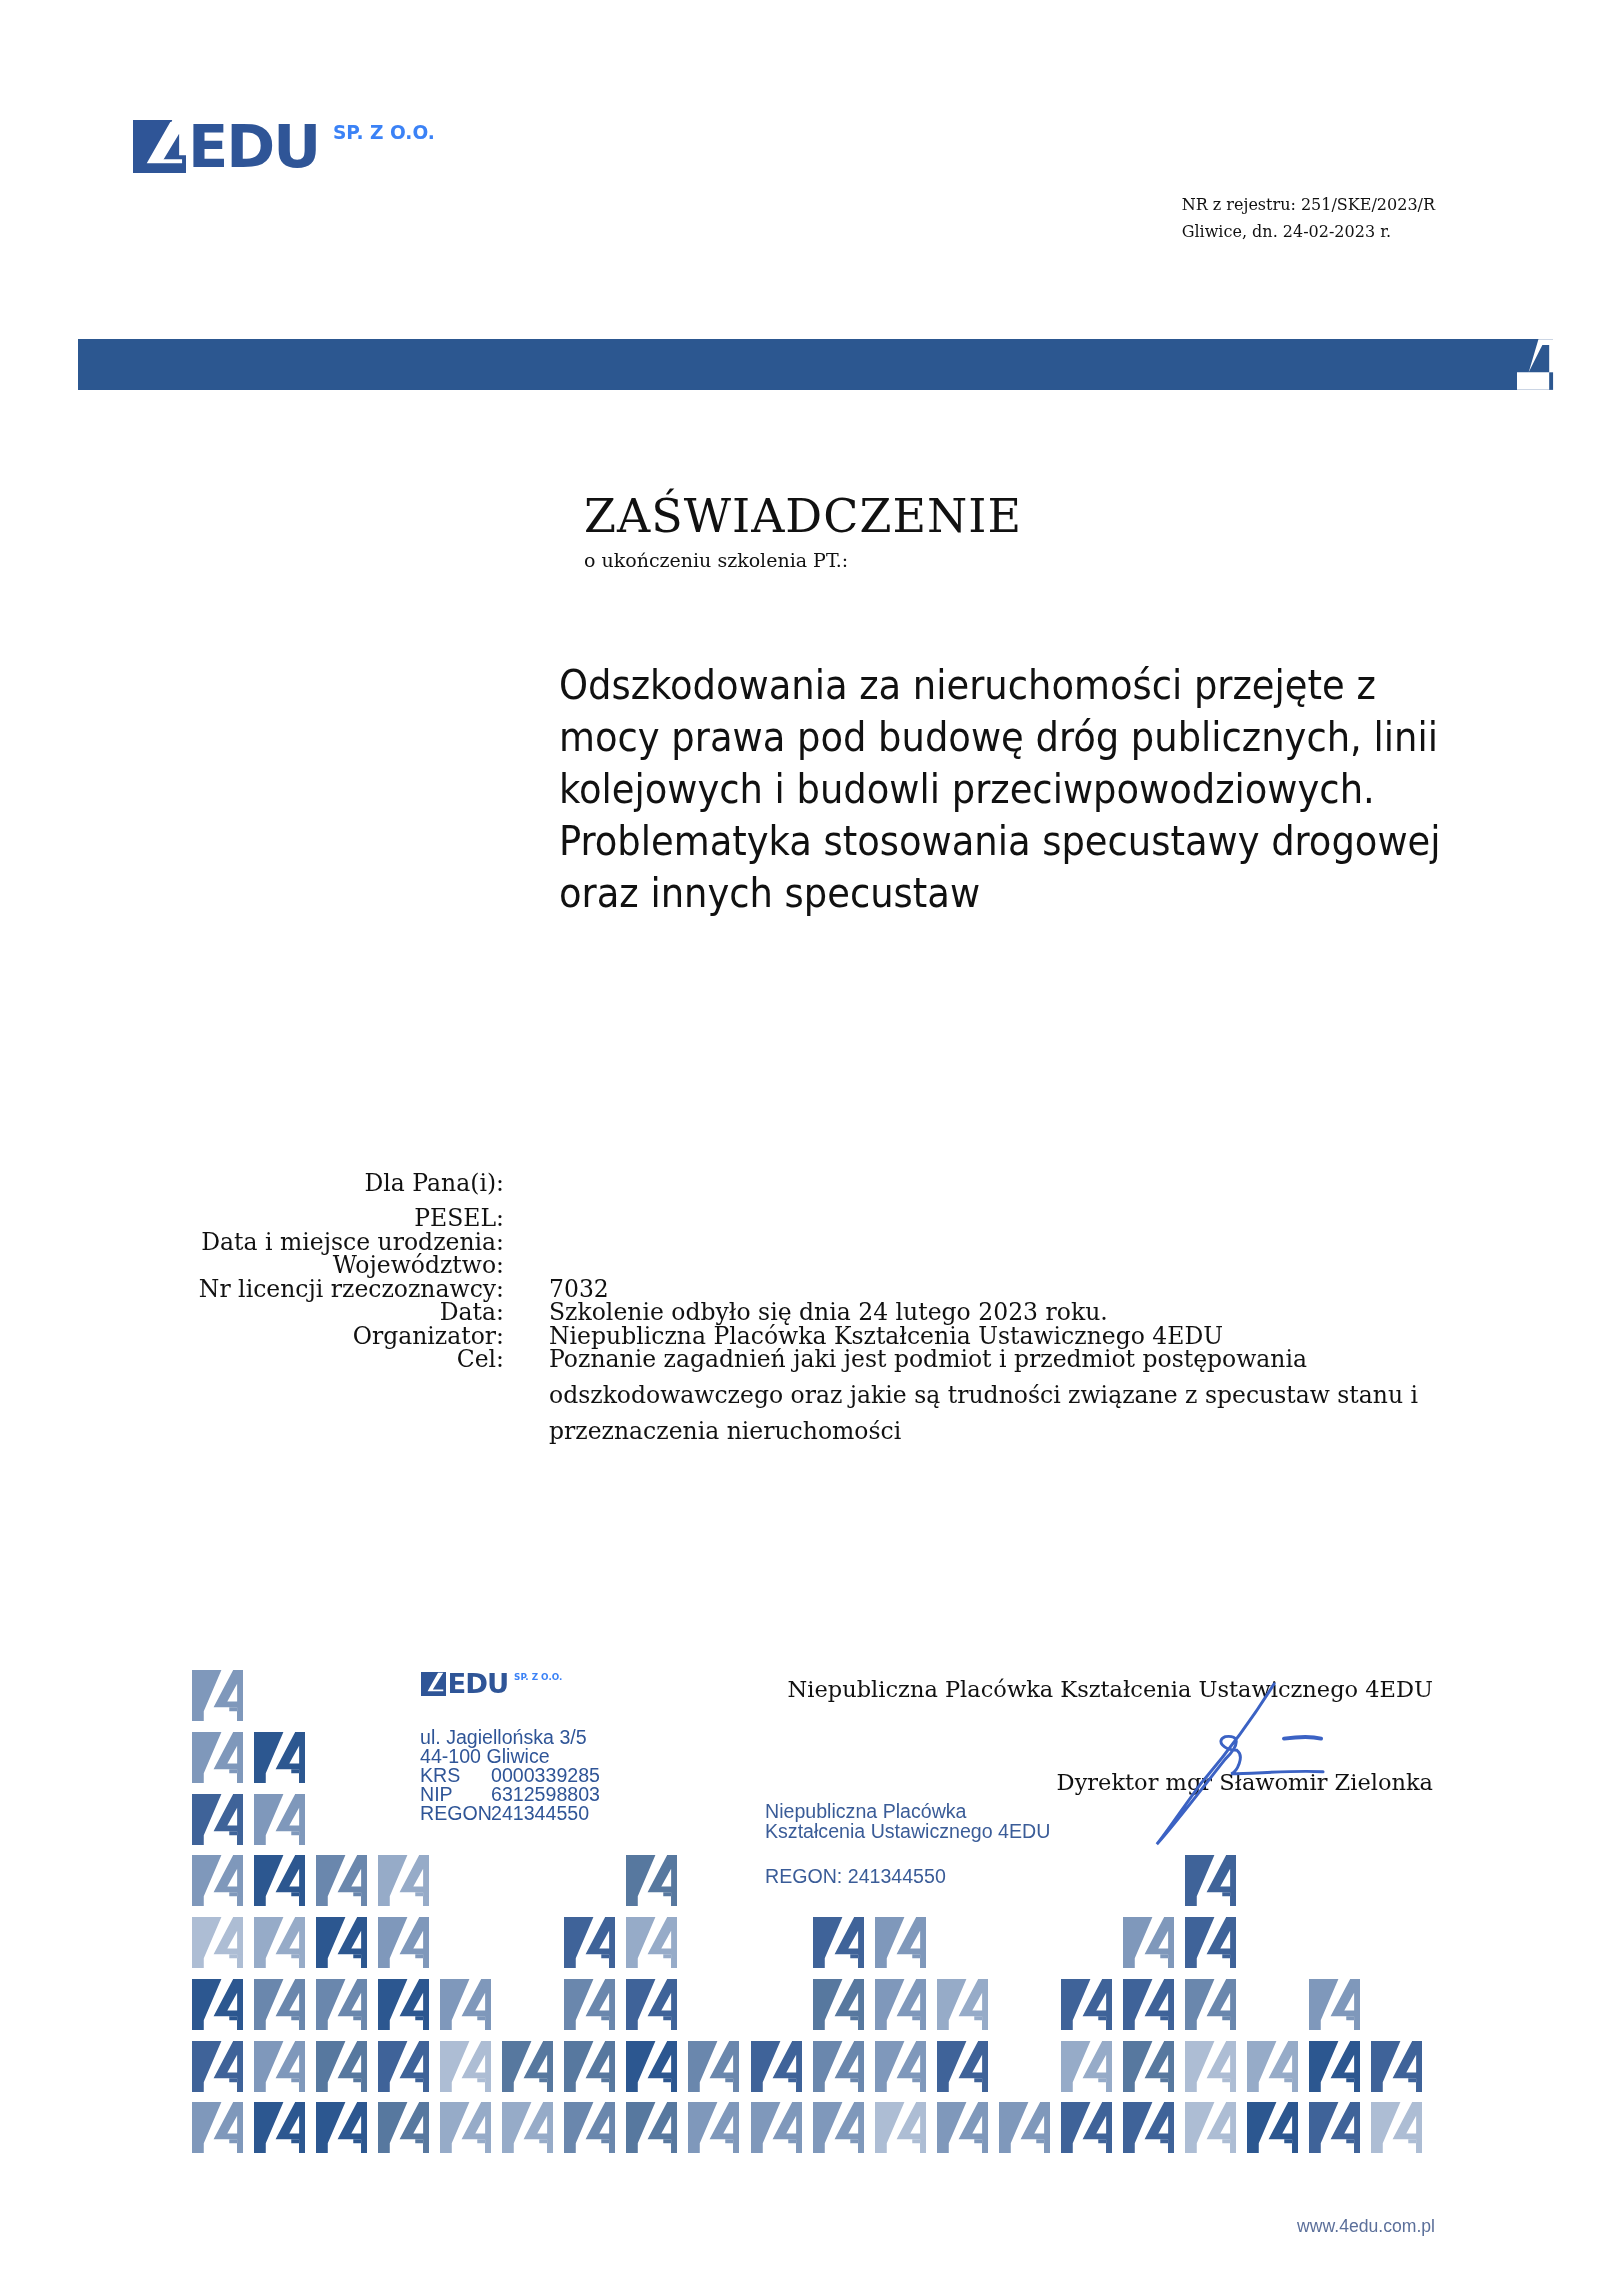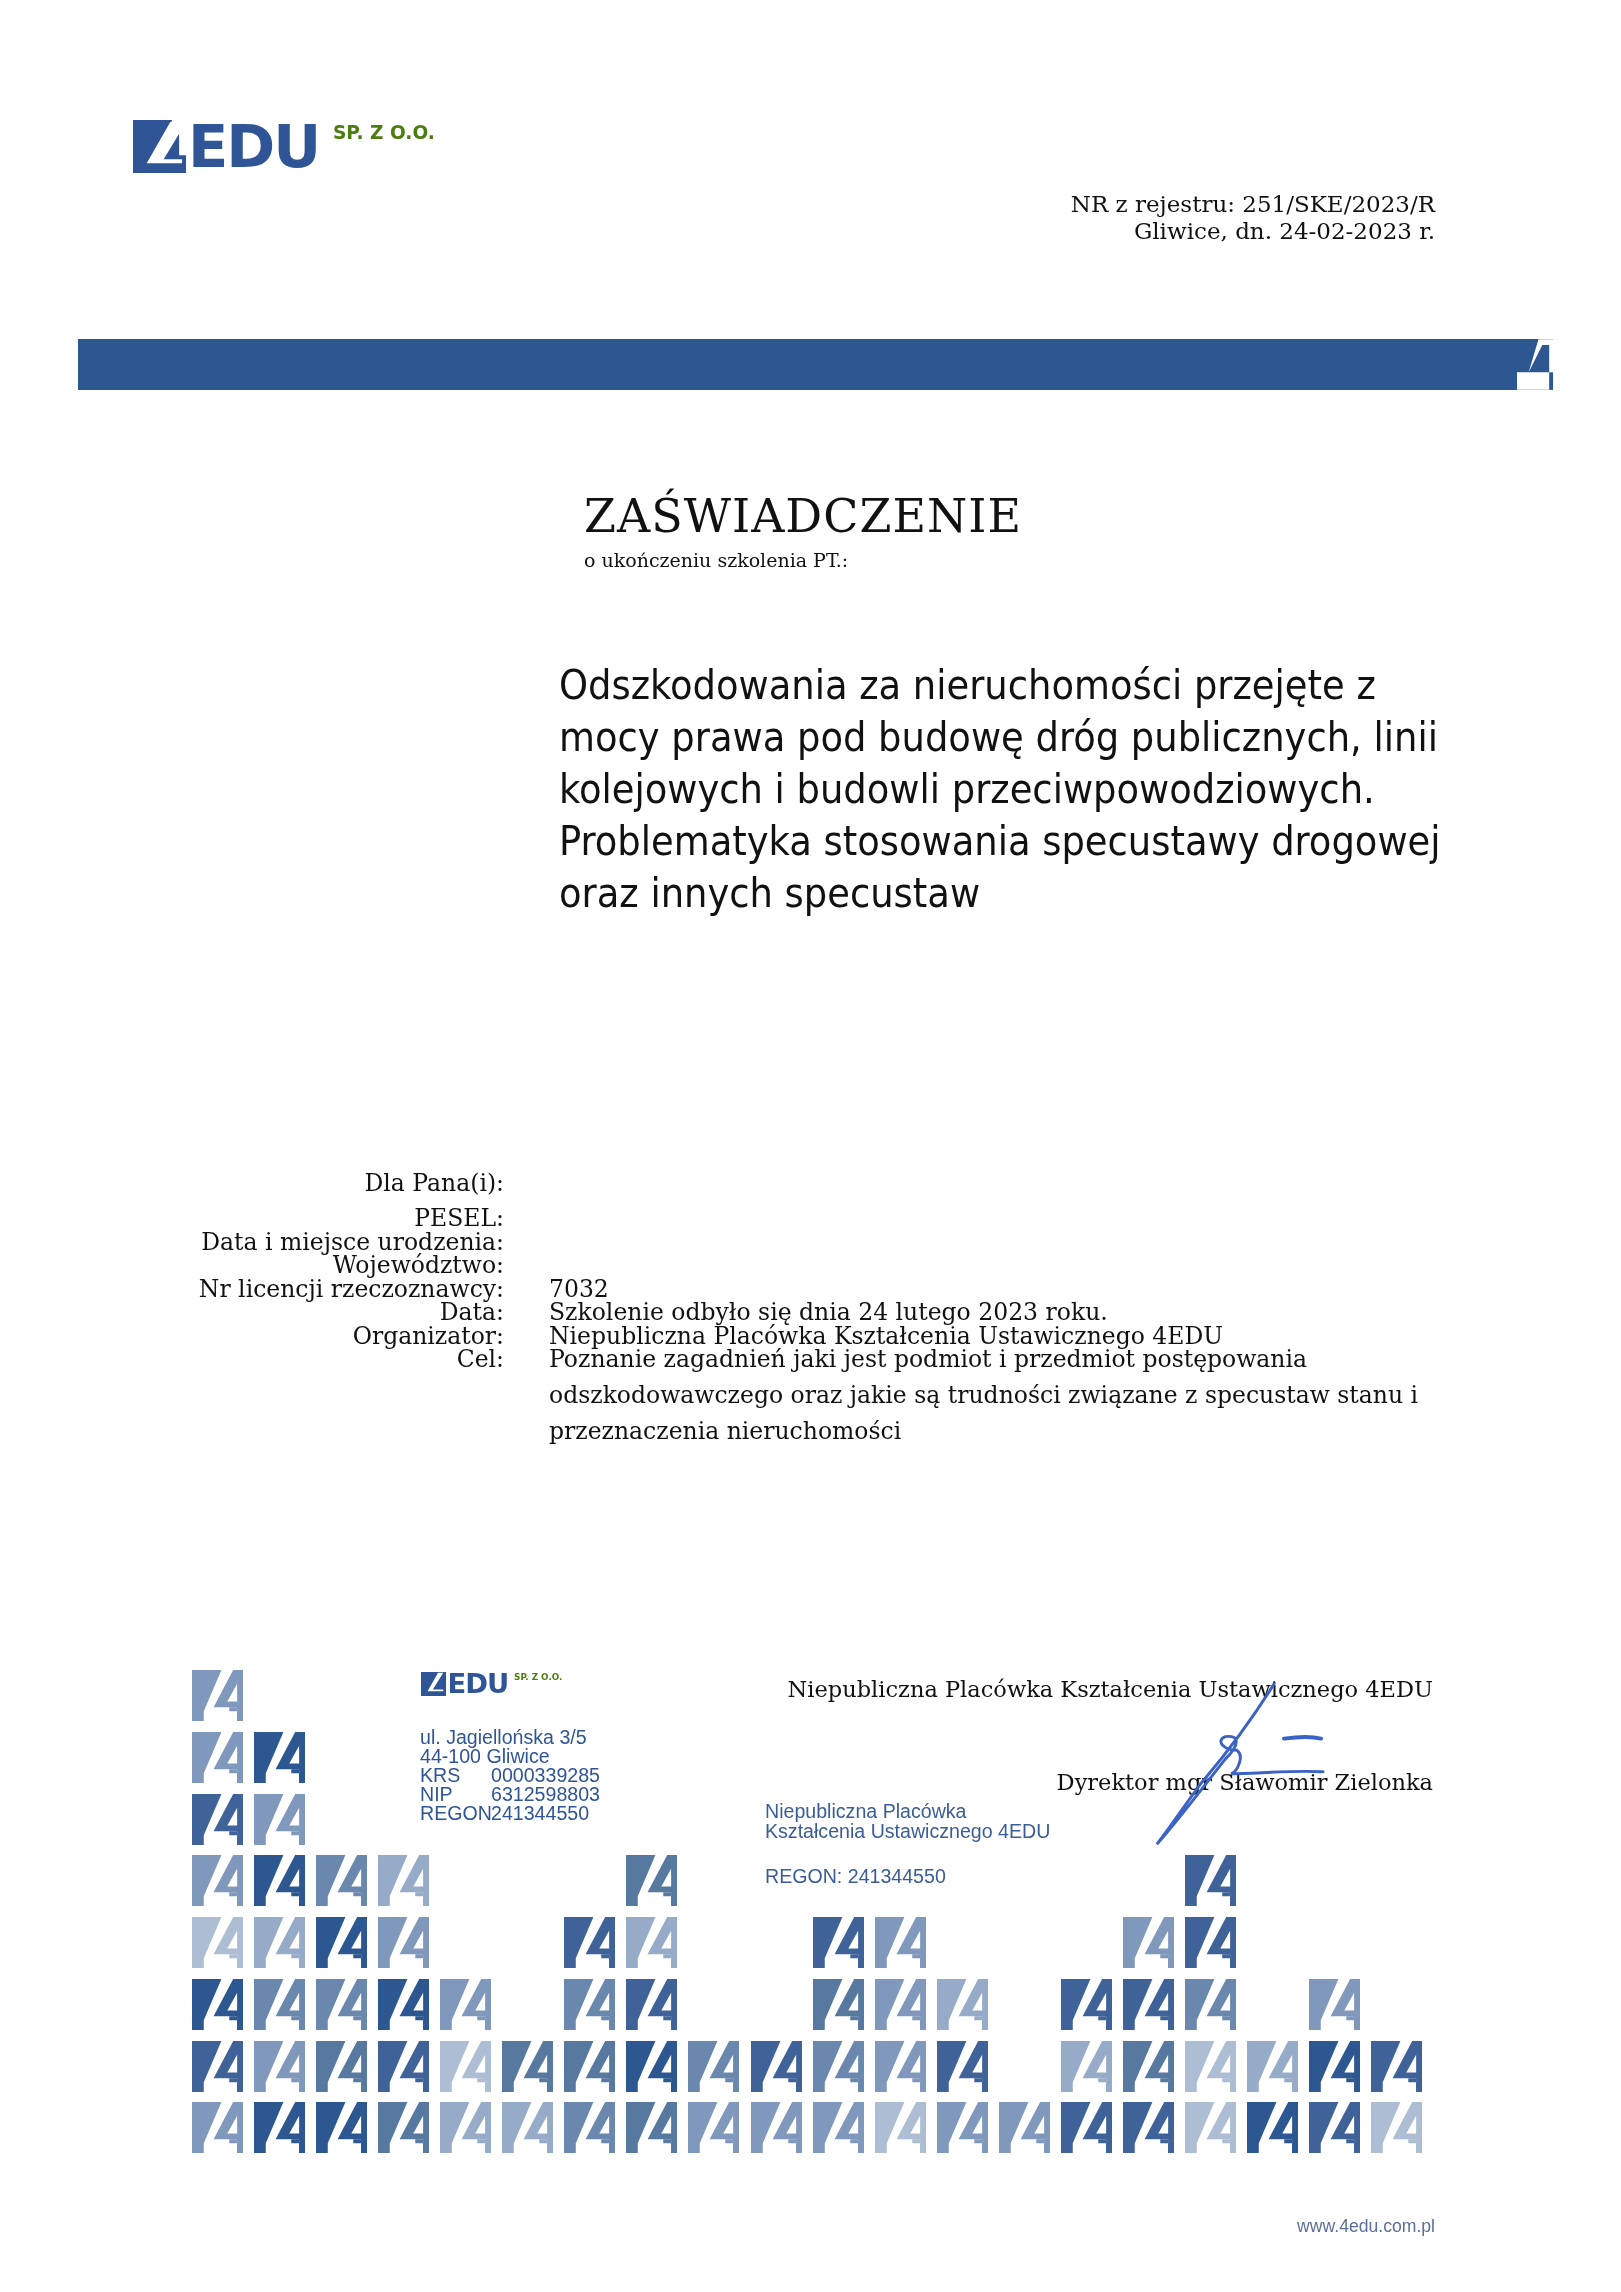--- a/index.html
+++ b/index.html
@@ -5,24 +5,24 @@
   html, body { margin: 0; padding: 0; background: #ffffff; }
   body { width: 1621px; height: 2293px; position: relative; overflow: hidden;
          font-family: "DejaVu Serif", "Liberation Serif", serif; color: #111; }
   .abs { position: absolute; }
 
   
   .logo { left: 133px; top: 120px; height: 55px; display: flex; align-items: flex-start; }
   .logo-mark { width: 53px; height: 53px; background: #2f5597; position: relative; overflow: hidden; }
   .logo-text { font-family: "DejaVu Sans", sans-serif; font-weight: bold; font-size: 59px; line-height: 53px;
          color: #2f5597; letter-spacing: -2px; margin-left: 2px; }
-  .logo-sp { font-family: "DejaVu Sans", sans-serif; font-weight: bold; font-size: 18.6px; color: #4d7c0f;
+  .logo-sp { font-family: "DejaVu Sans", sans-serif; font-weight: bold; font-size: 18.6px; color: #3b82f6;
          margin-left: 13.7px; margin-top: 2px; }
 
-  .regnr { right: 186px; top: 191px; text-align: right; font-size: 23px; line-height: 27.4px; color: #111; }
+  .regnr { right: 186px; top: 191px; text-align: left; font-size: 16px; line-height: 27.4px; color: #111; }
 
   .band { left: 78px; top: 339px; width: 1475px; height: 51px; background: #2c5790; }
   .band-mark { left: 1517px; top: 339px; width: 39px; height: 51px; }
 
   .title { left: 584px; top: 487px; font-size: 46px; line-height: 59px; letter-spacing: 1px; }
   .subtitle { left: 584px; top: 546px; font-size: 19px; line-height: 29px; text-align: right; }
 
   .course { left: 559px; top: 659px; width: 882px; font-family: "Liberation Sans Narrow", "DejaVu Sans Condensed", "Liberation Serif", serif;
             font-size: 41px; line-height: 52px; font-stretch: condensed; }
 

